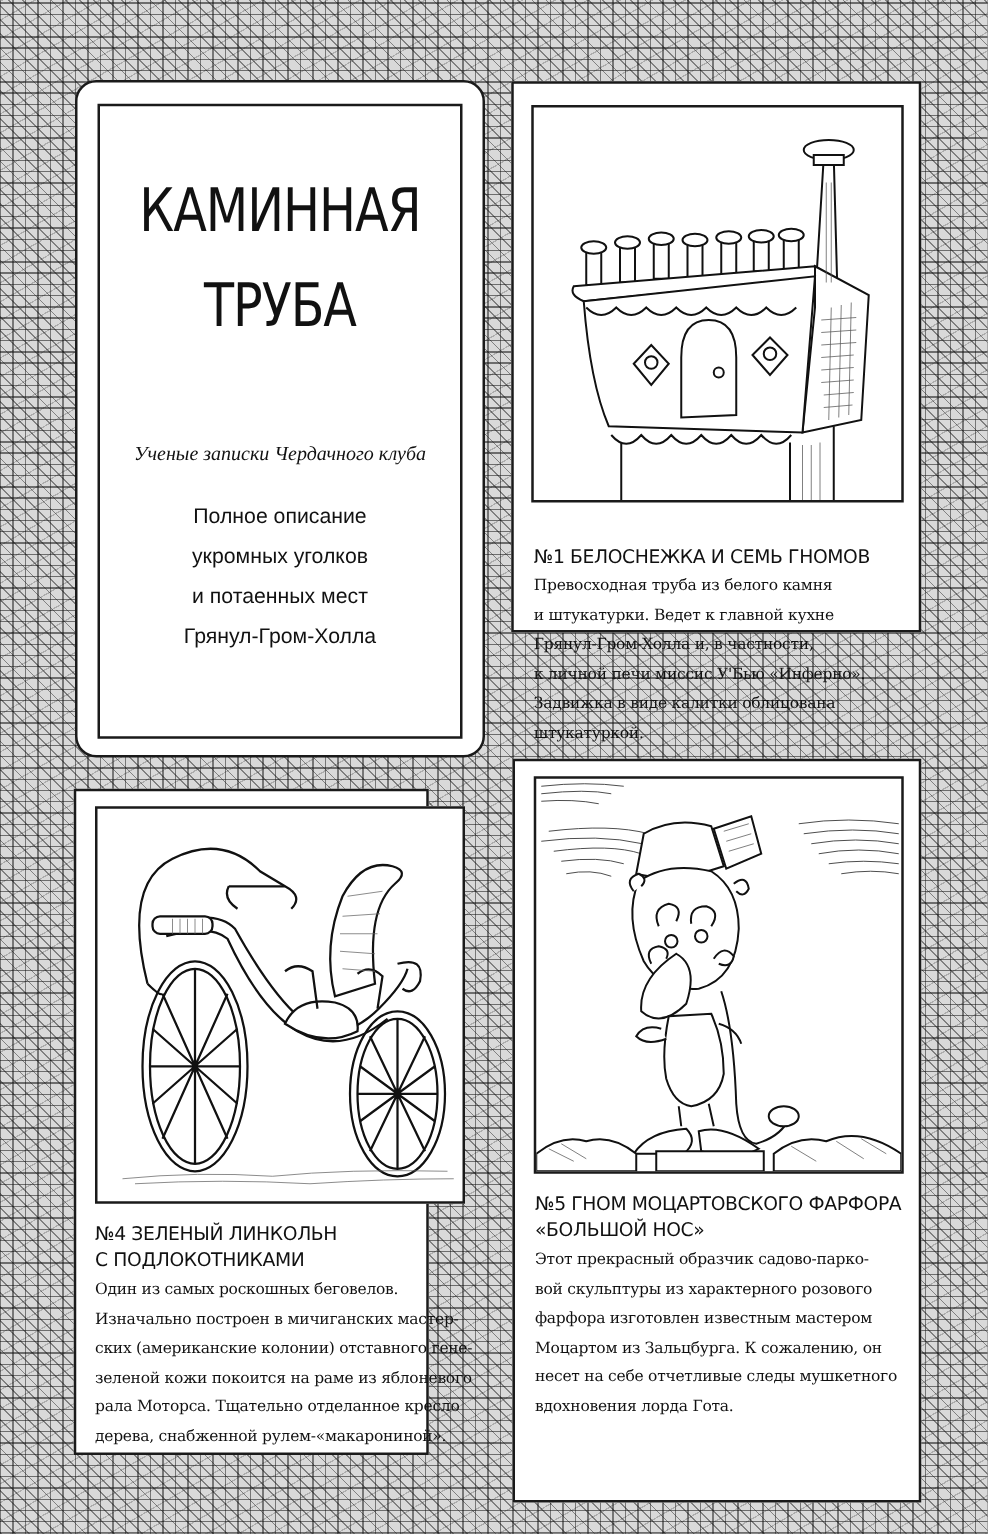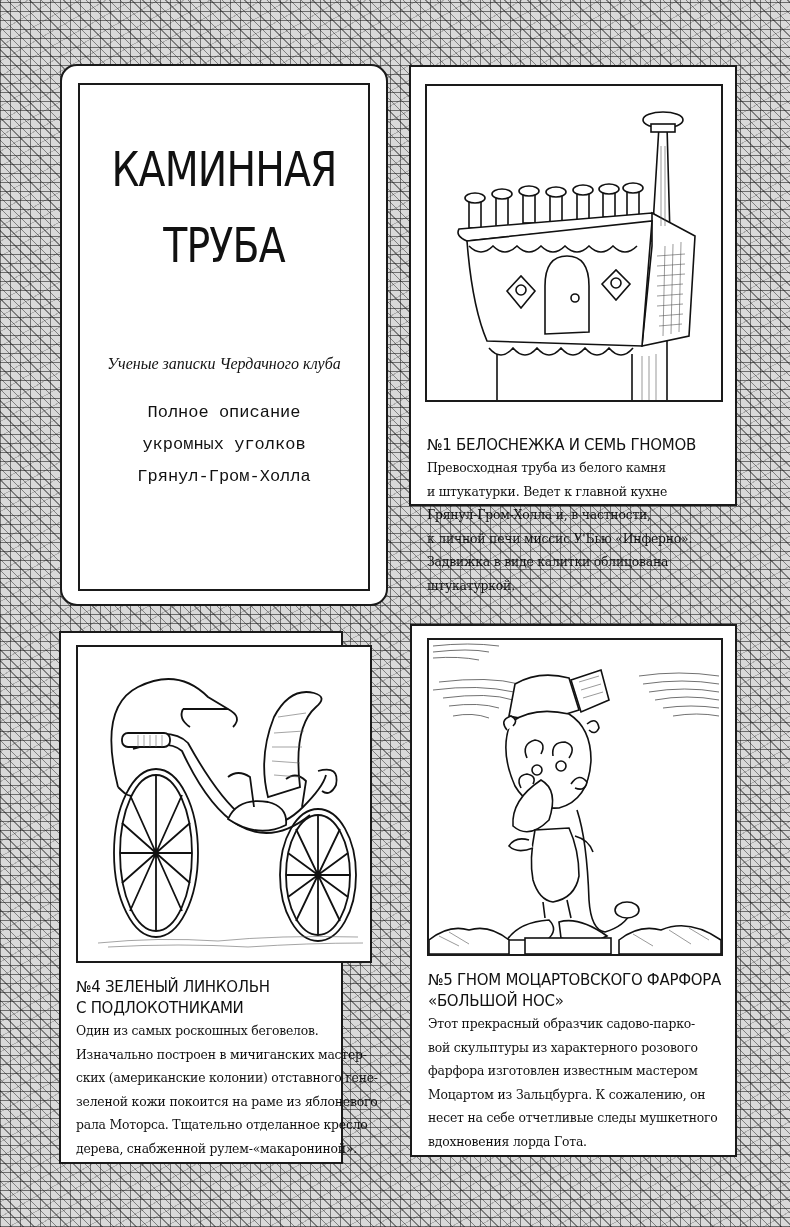--- a/index.html
+++ b/index.html
@@ -28,21 +28,21 @@
     font-size: 48px; letter-spacing: -1px; line-height: 1;
     transform: scaleX(0.82);
   }
   .subtitle-italic {
     position: absolute; left: 0; right: 0; text-align: center;
     font-family: "Liberation Serif", serif; font-style: italic;
     font-size: 16px;
   }
   .desc-lines {
     position: absolute; left: 0; right: 0; text-align: center;
-    font-family: Liberation Mono, monospace; font-size: 17px; line-height: 32px;
+    font-family: Liberation Sans, sans-serif; font-size: 17px; line-height: 32px;
   }
   .desc-lines div { display: block; }
   .caption {
     position: absolute; font-family: "DejaVu Sans", sans-serif;
   }
   .caption-title {
     font-size: 15px; line-height: 21px; letter-spacing: -0.3px;
     text-transform: uppercase;
   }
   .caption-body {
@@ -56,20 +56,21 @@
 <body>
 
 <div class="panel" style="left:60px; top:64px; width:328px; height:542px;border-radius:17px;">
   <div class="inner-frame" style="left:16px; top:17px; width:292px; height:508px;">
     <div class="title-big" style="top:60px;">КАМИННАЯ</div>
     <div class="title-big" style="top:136px;">ТРУБА</div>
     <div class="subtitle-italic" style="top:270px;font-style:italic;">Ученые записки Чердачного клуба</div>
     <div class="desc-lines" style="top:312px;">
       <div>Полное описание</div>
       <div>укромных уголков</div>
+      <div>и потаенных мест</div>
       <div>Грянул-Гром-Холла</div>
     </div>
   </div>
 </div>
 
 <div class="panel" style="left:409px; top:65px; width:328px; height:441px;">
   <div class="inner-frame" style="left:14px; top:17px; width:298px; height:318px;">
     <svg width="294" height="314" viewBox="0 0 294 314">
       <g fill="#fff" stroke="#111" stroke-width="1.6">
 
@@ -181,21 +182,21 @@
       <div>Один из самых роскошных беговелов.</div>
       <div>Изначально построен в мичиганских мастер-</div>
       <div>ских (американские колонии) отставного гене-</div>
       <div>зеленой кожи покоится на раме из яблоневого</div>
       <div>рала Моторса. Тщательно отделанное кресло</div>
       <div>дерева, снабженной рулем-«макарониной».</div>
     </div>
   </div>
 </div>
 
-<div class="panel" style="left:410px; top:624px; width:327px; height:533px;">
+<div class="panel" style="left:410px; top:607px; width:327px; height:595px;">
   <div class="inner-frame" style="left:15px; top:12px; width:296px; height:318px;">
     <svg width="292" height="314" viewBox="0 0 292 314">
 
       <g stroke="#333" stroke-width="0.7" fill="none">
         <path d="M4 6 Q40 2 70 6 M4 12 Q40 8 60 12 M4 18 Q30 16 50 20"></path>
         <path d="M10 42 Q60 36 90 44 M4 50 Q50 44 85 52 M14 58 Q60 52 84 60 M20 66 Q50 62 70 68 M24 76 Q44 72 60 78"></path>
         <path d="M210 36 Q250 30 290 36 M214 44 Q254 38 290 44 M220 52 Q256 46 290 52 M226 60 Q258 54 290 60 M234 68 Q262 64 290 68 M244 76 Q268 72 290 76"></path>
       </g>
       <g fill="#fff" stroke="#111" stroke-width="1.6">
 

